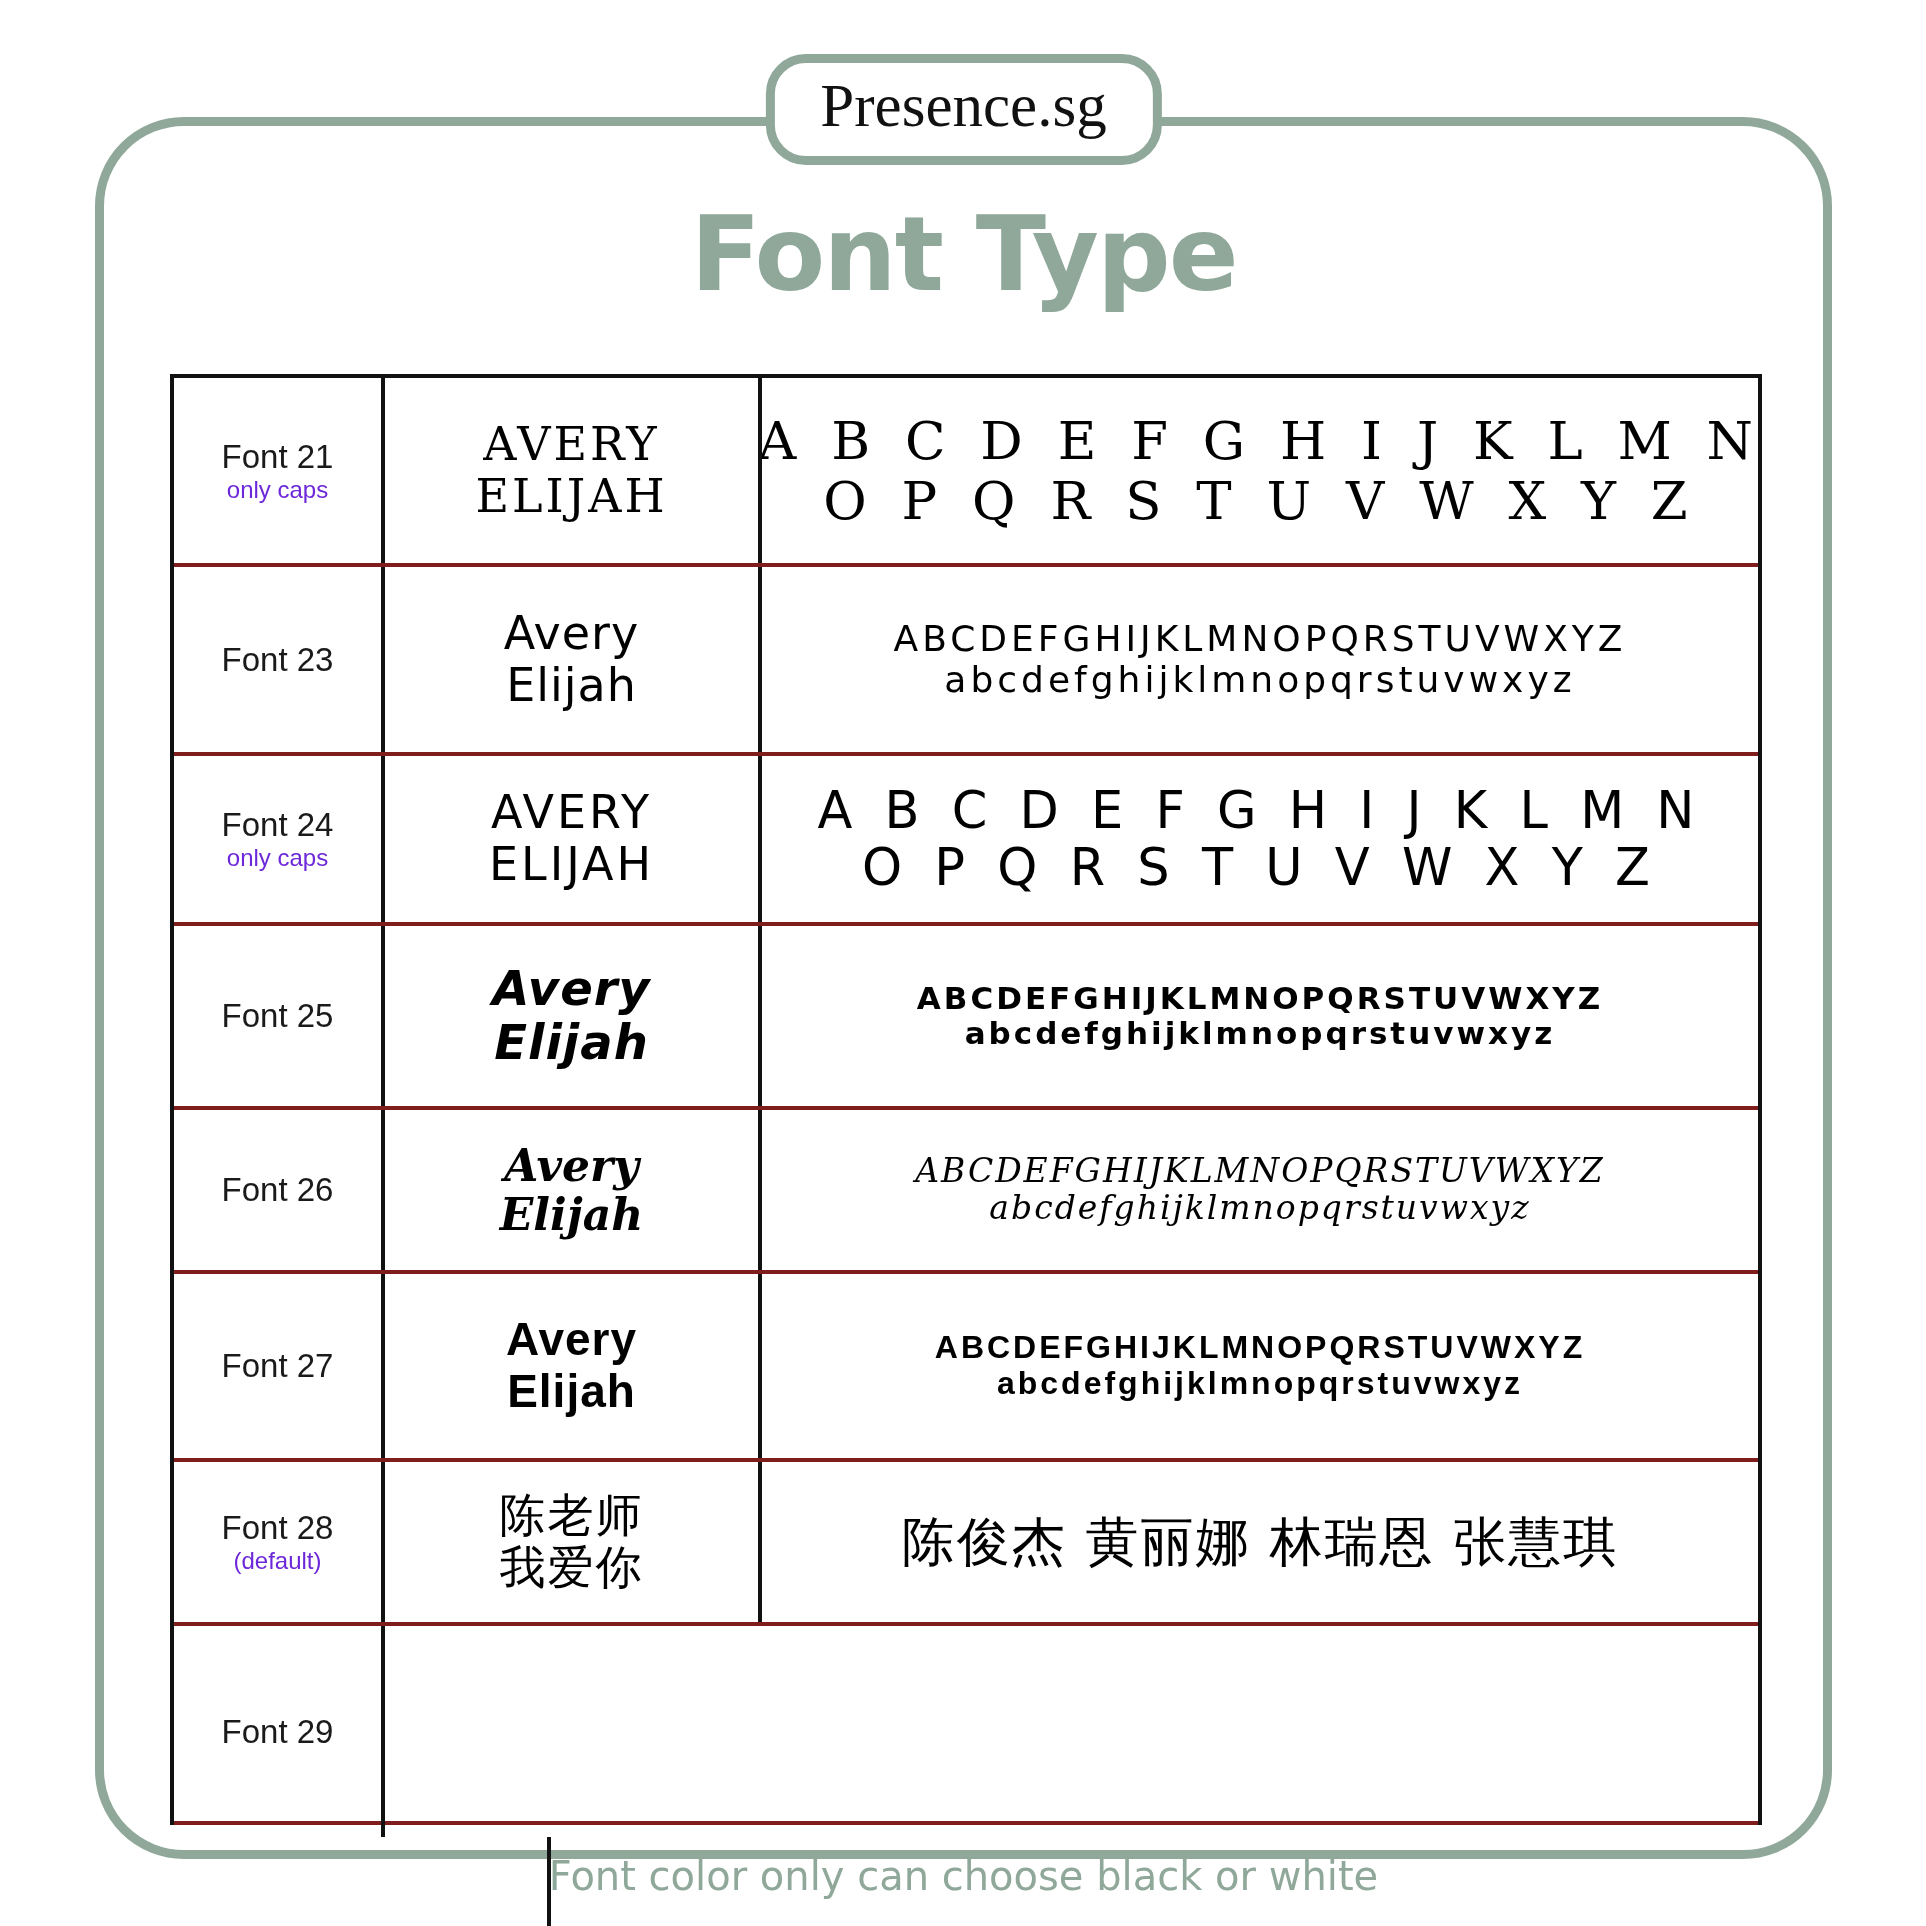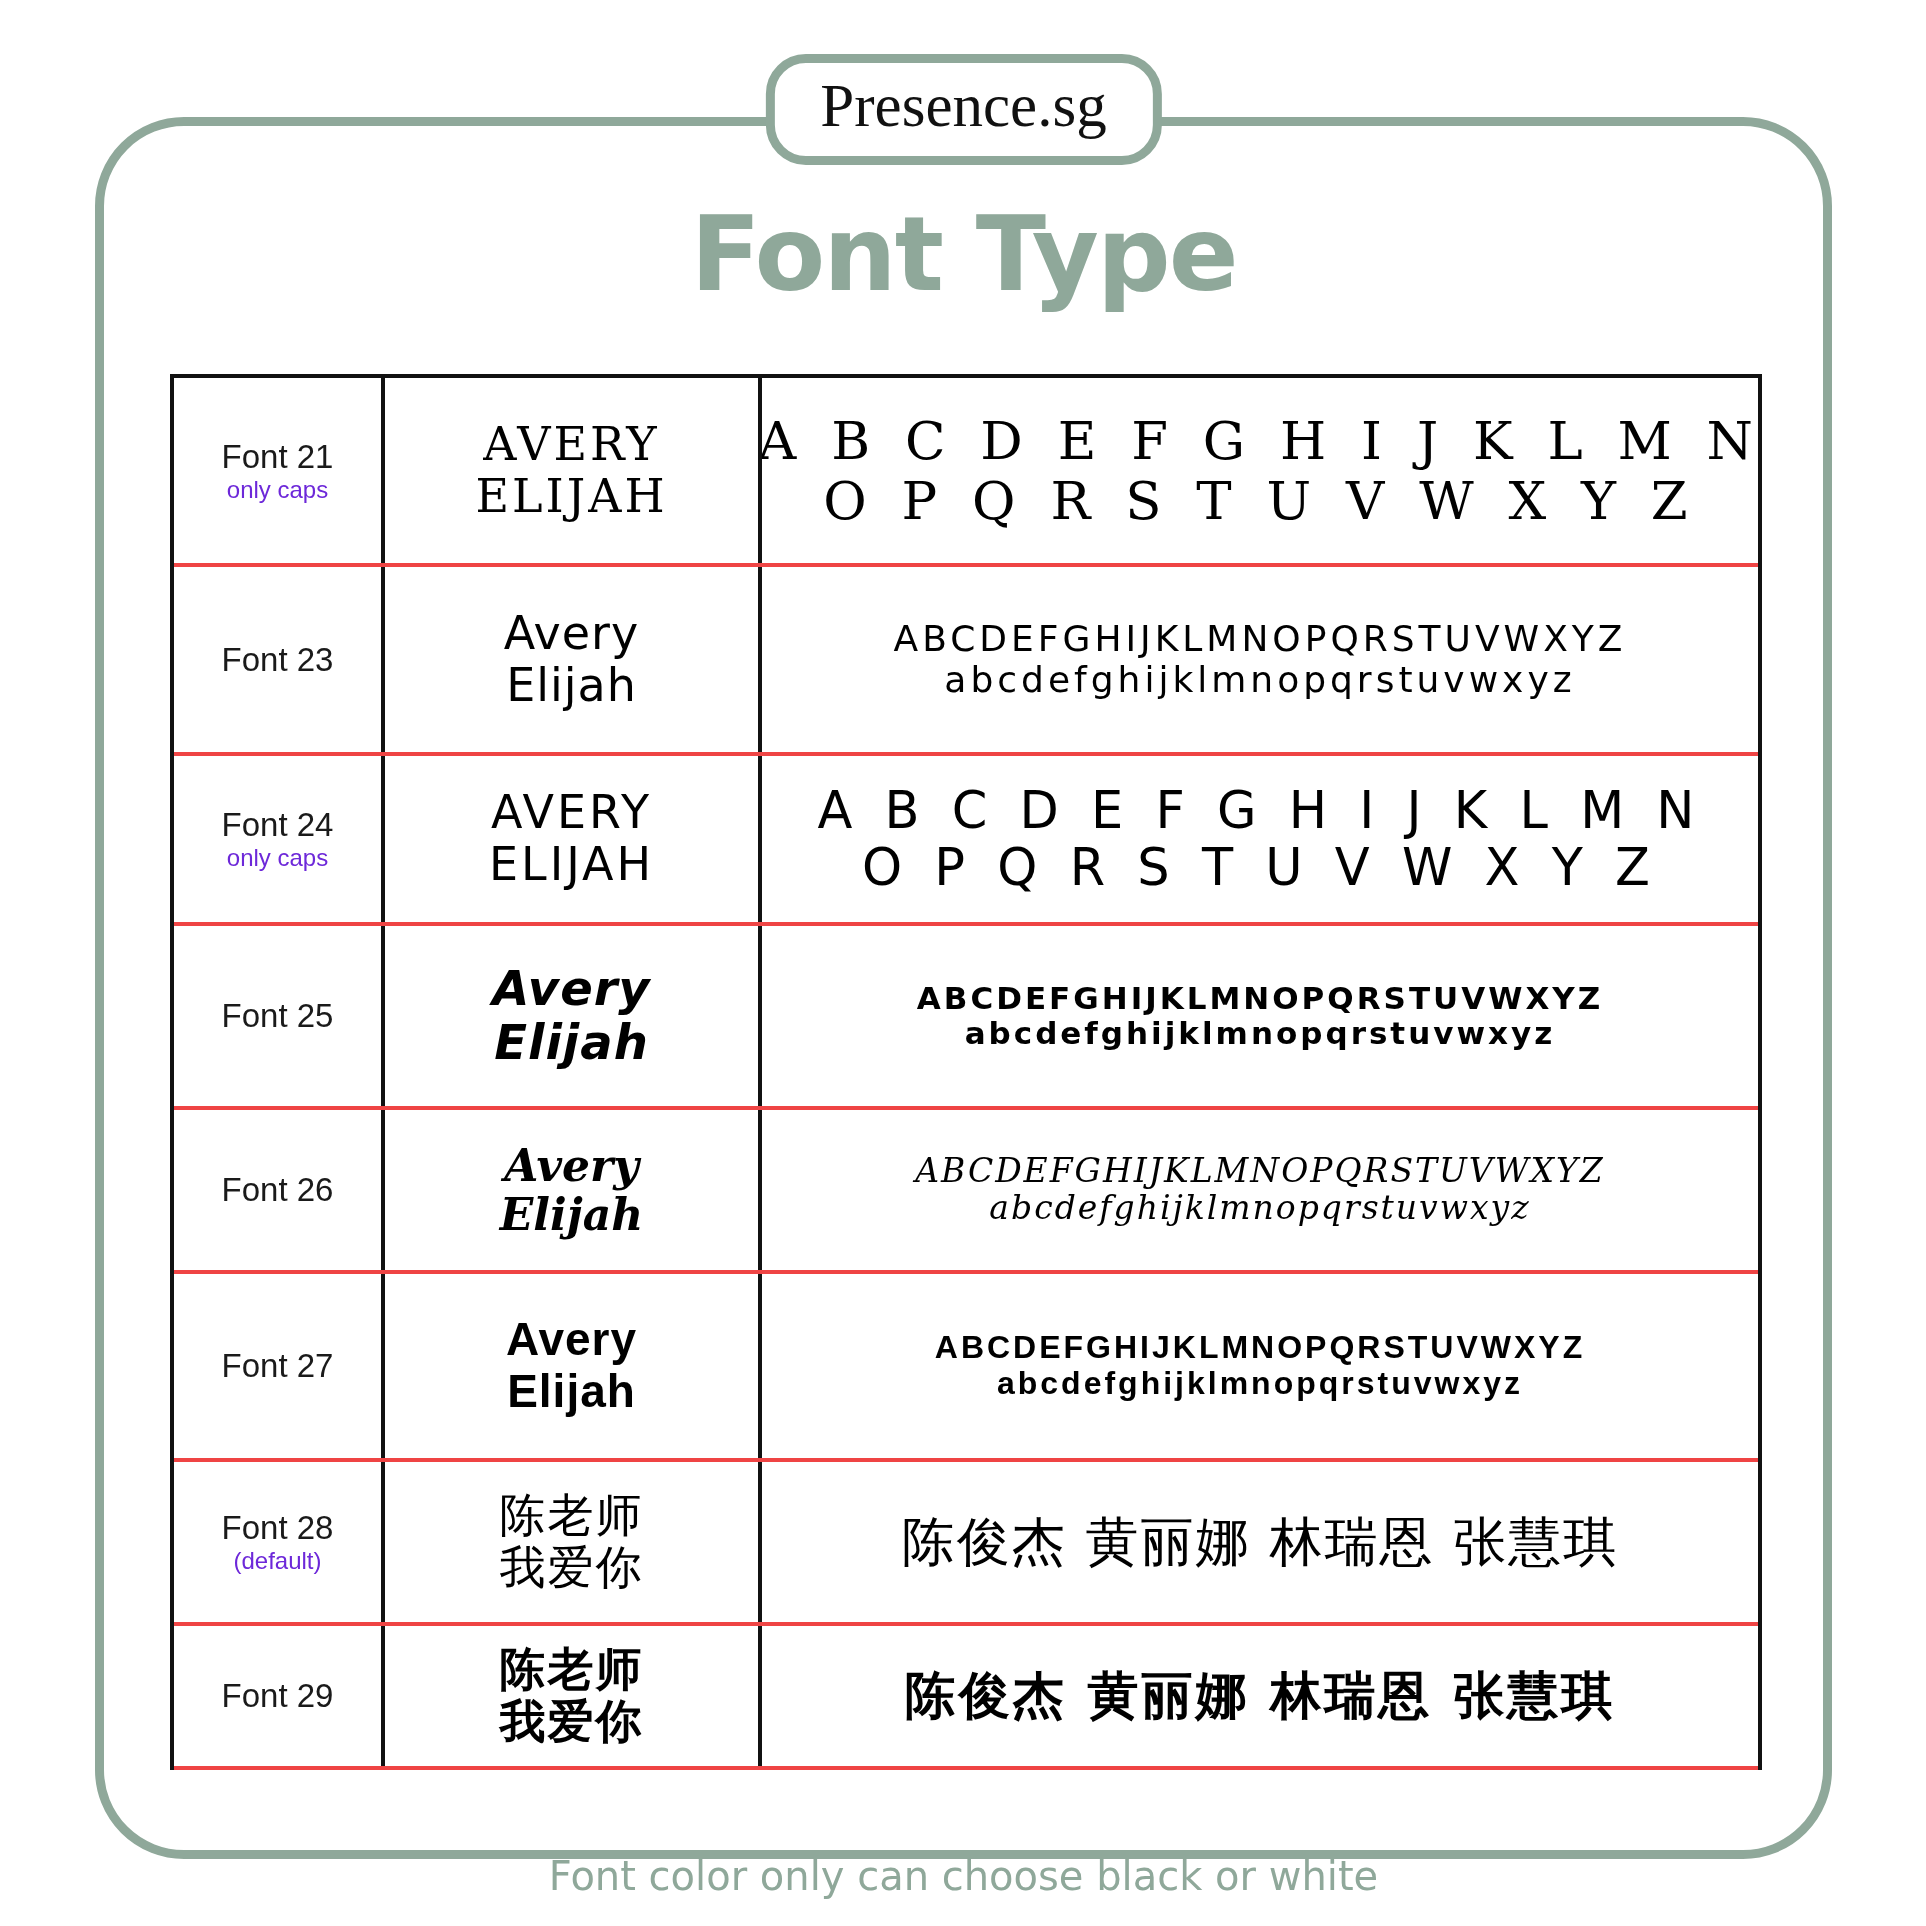--- a/index.html
+++ b/index.html
@@ -66,21 +66,21 @@
     position: absolute;
     left: 170px;
     top: 374px;
     width: 1592px;
     border: 4px solid #111111;
     border-bottom: none;
     box-sizing: border-box;
   }
   .row {
     display: flex;
-    border-bottom: 4px solid #ef4444;
+    border-bottom: 4px solid #7f1d1d;
     box-sizing: border-box;
   }
   .cell-label {
     width: 211px;
     flex: 0 0 211px;
     border-right: 4px solid #111111;
     box-sizing: border-box;
     display: flex;
     flex-direction: column;
     align-items: center;
@@ -228,21 +228,21 @@
   }
 
   
   .r0 { height: 189px; }
   .r1 { height: 189px; }
   .r2 { height: 170px; }
   .r3 { height: 184px; }
   .r4 { height: 164px; }
   .r5 { height: 188px; }
   .r6 { height: 164px; }
-  .r7 { height: 144px; }
+  .r7 { height: 199px; flex-direction: column; }
 
   
   .footer-note {
     position: absolute;
     left: 0;
     top: 1853px;
     width: 100%;
     text-align: center;
     font-family: "DejaVu Sans", sans-serif;
     font-size: 40px;

